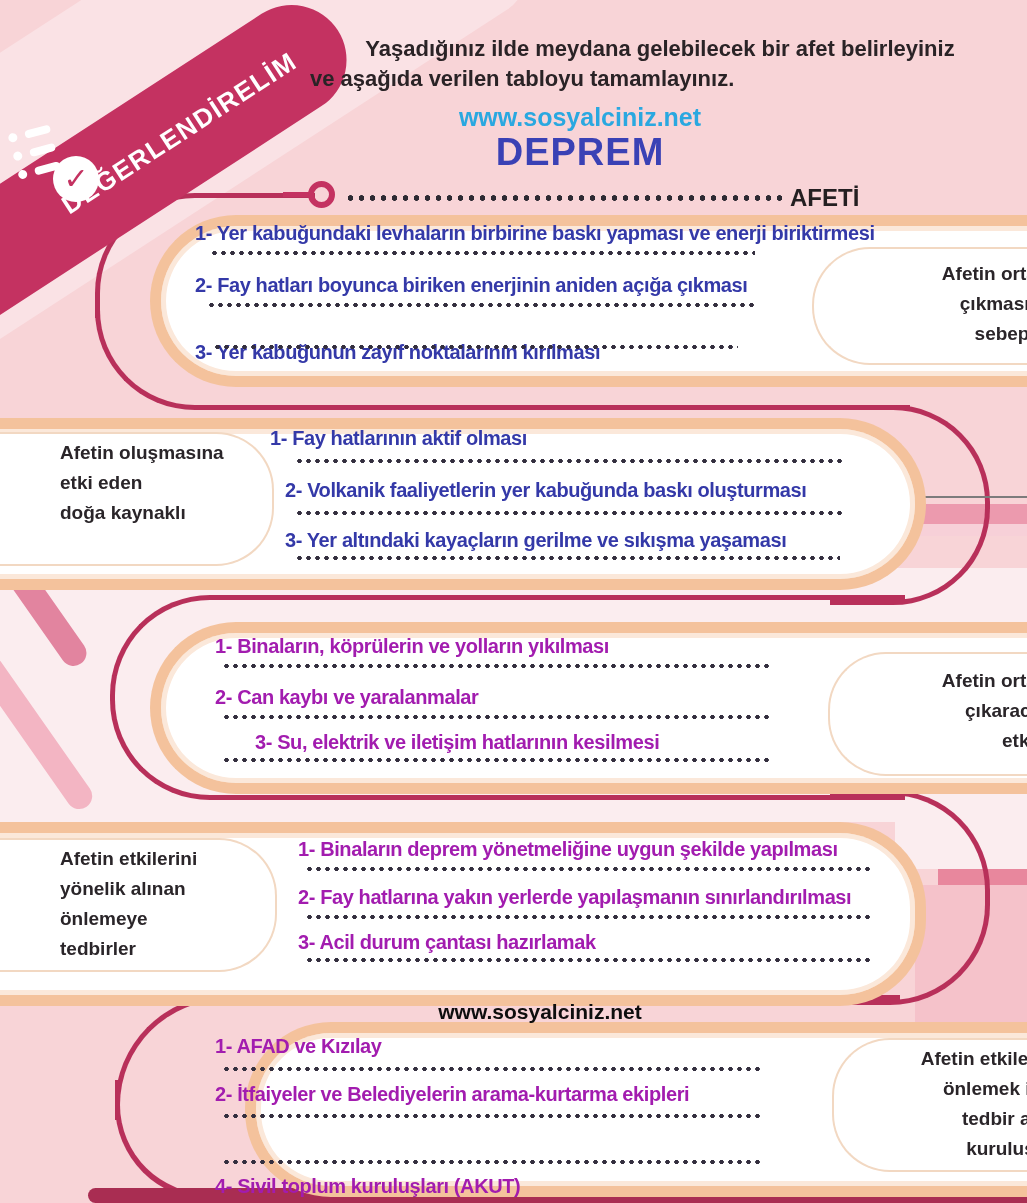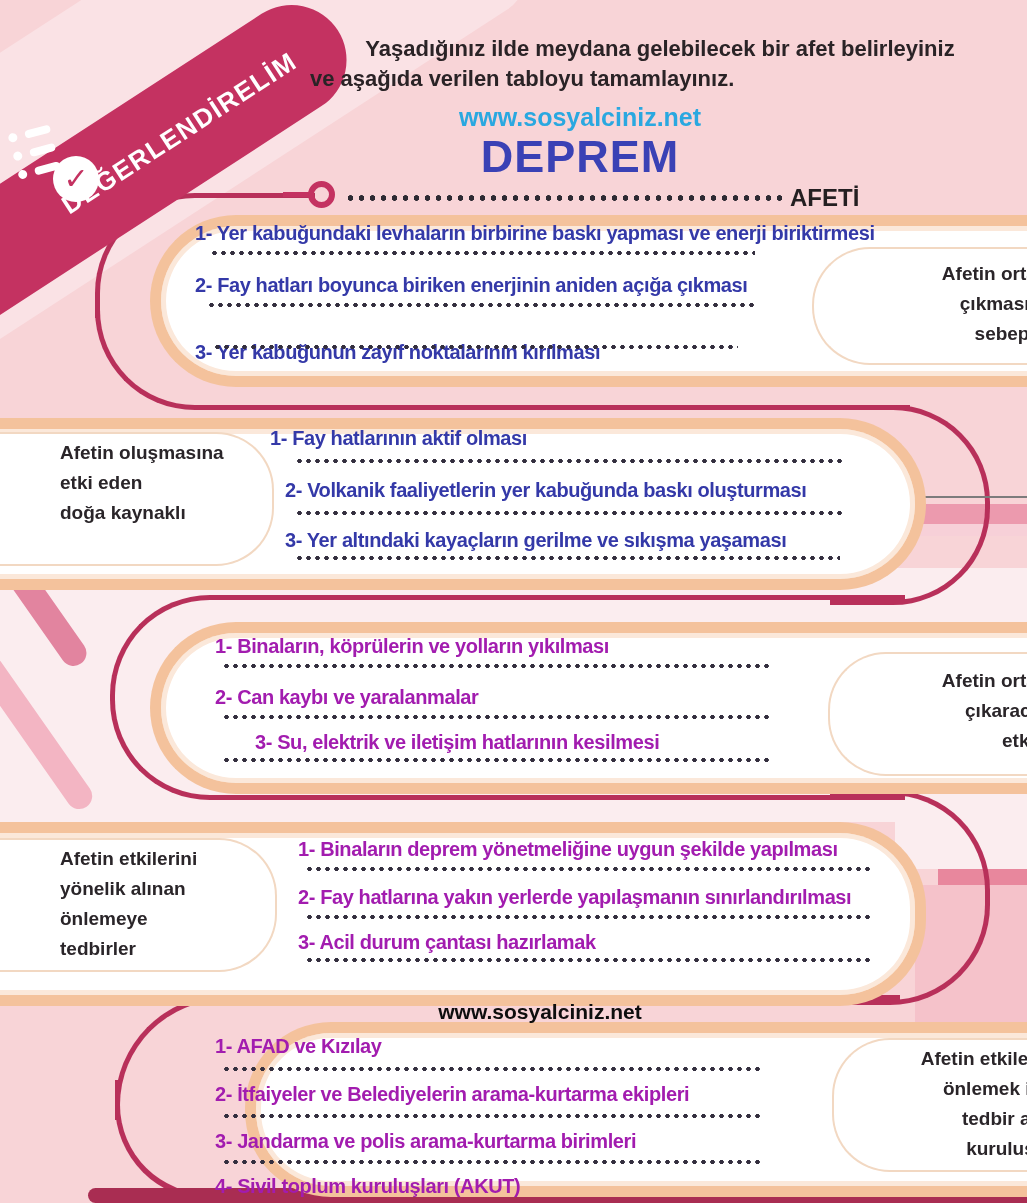--- a/index.html
+++ b/index.html
@@ -141,21 +141,21 @@
         <div class="icon-dot"></div>
         <div class="icon-bar"></div>
       </div>
   </div>
   <div class="check-circle" style="left:53px;top:156px;">✓</div>
 
   <div class="hline" style="left:310px;top:36px;width:700px;text-align:center;">Yaşadığınız ilde meydana gelebilecek bir afet belirleyiniz</div>
   <div class="hline" style="left:310px;top:66px;width:700px;text-align:left;">ve aşağıda verilen tabloyu tamamlayınız.</div>
   <div class="hline" style="left:310px;top:103px;width:540px;text-align:center;color:#2AA8E0;font-size:25px;">www.sosyalciniz.net</div>
   <div class="hline" style="left:310px;top:131px;width:540px;text-align:center;color:#3A41B5;
-              font-size:45px;letter-spacing:1px;">DEPREM</div>
+              font-size:38px;letter-spacing:1px;">DEPREM</div>
 
   <div class="abs" style="left:283px;top:192px;width:30px;height:5px;background:#C43261;z-index:7;"></div>
   <div class="abs" style="left:308px;top:181px;width:15px;height:15px;border:6px solid #C43261;
               border-radius:50%;z-index:7;"></div>
   <div class="leader-dots" style="left:345px;top:194px;width:438px;"></div>
   <div class="hline" style="left:790px;top:184px;font-size:24px;color:#241F21;">AFETİ</div>
 
   <div class="it blue" style="left:195px;top:222px;">1- Yer kabuğundaki levhaların birbirine baskı yapması ve enerji biriktirmesi</div>
   <div class="dotl" style="left:210px;top:250px;width:545px;"></div>
   <div class="it blue" style="left:195px;top:274px;">2- Fay hatları boyunca biriken enerjinin aniden açığa çıkması</div>
@@ -183,17 +183,16 @@
   <div class="dotl" style="left:305px;top:914px;width:565px;"></div>
   <div class="it red" style="left:298px;top:931px;">3- Acil durum çantası hazırlamak</div>
   <div class="dotl" style="left:305px;top:957px;width:565px;"></div>
 
   <div class="hline" style="left:290px;top:1000px;width:500px;text-align:center;color:#0E0E0E;font-size:21px;">www.sosyalciniz.net</div>
 
   <div class="it red" style="left:215px;top:1035px;">1- AFAD ve Kızılay</div>
   <div class="dotl" style="left:222px;top:1066px;width:540px;"></div>
   <div class="it red" style="left:215px;top:1083px;">2- İtfaiyeler ve Belediyelerin arama-kurtarma ekipleri</div>
   <div class="dotl" style="left:222px;top:1113px;width:540px;"></div>
-  <div class="it red" style="left:215px;top:1130px;">3- Jandarma ve polis arama-kurtarma birimleri</div>
   <div class="dotl" style="left:222px;top:1159px;width:540px;"></div>
   <div class="it red" style="left:215px;top:1175px;">4- Sivil toplum kuruluşları (AKUT)</div>
 
 </div>
 
 </body></html>

